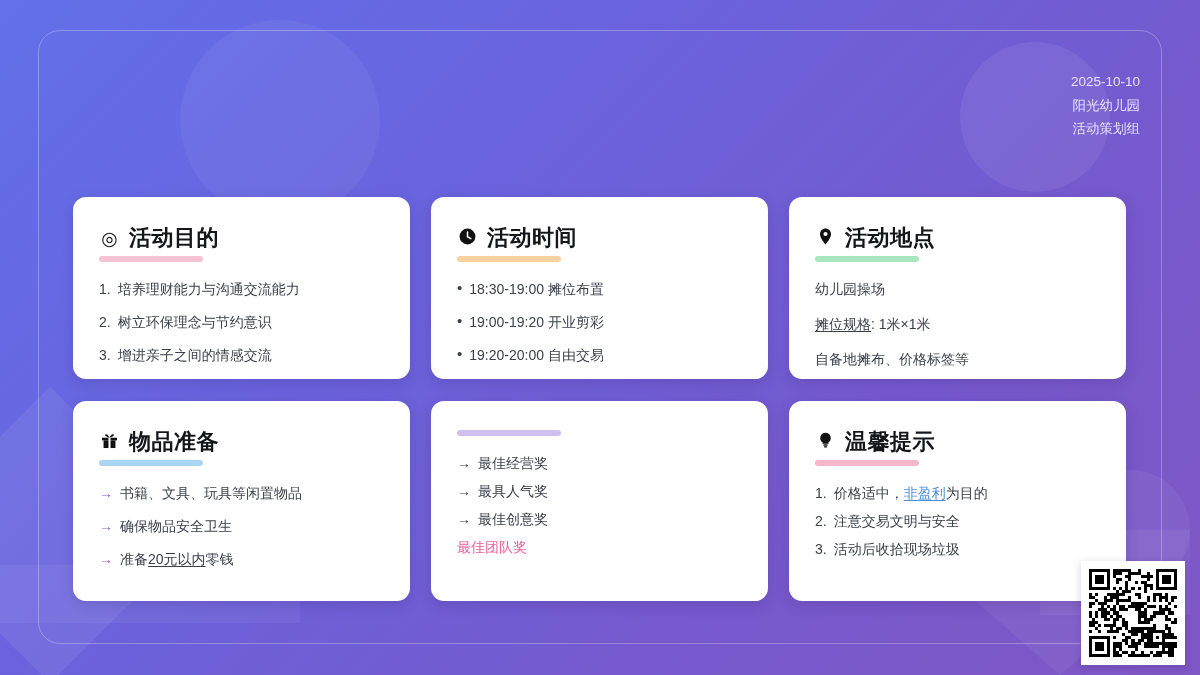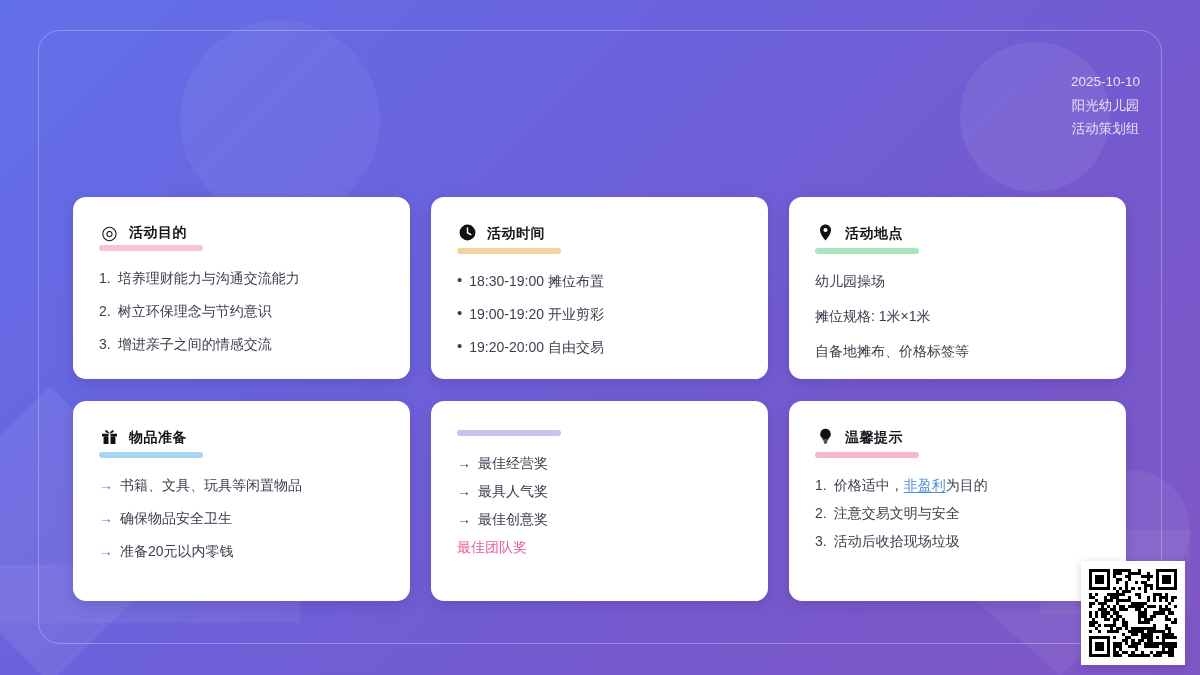--- a/index.html
+++ b/index.html
@@ -21,42 +21,42 @@
   .band{width:330px;height:58px;background:rgba(255,255,255,.05);left:-30px;top:565px;}
   .bar-tr{width:150px;height:85px;background:rgba(255,255,255,.05);left:1040px;top:530px;}
 
   .frame{position:absolute;left:38px;top:30px;width:1124px;height:614px;
          border:1px solid rgba(255,255,255,.28);border-radius:22px;box-sizing:border-box;}
 
   
   .header{position:absolute;left:72px;top:62px;right:60px;height:110px;}
   .title{color:#ffffff;font-size:31px;font-weight:bold;letter-spacing:.5px;margin:0;line-height:1.25;}
   .subtitle{color:#eae6fb;font-size:19px;margin:10px 0 0 0;line-height:1.3;font-weight:normal;}
-  .meta{position:absolute;right:0;top:8px;text-align:center;color:#e6e2f8;font-size:13.5px;line-height:1.75;}
+  .meta{position:absolute;right:0;top:8px;text-align:right;color:#e6e2f8;font-size:13.5px;line-height:1.75;}
 
   
   .grid{position:absolute;left:73px;top:197px;width:1055px;
         display:grid;grid-template-columns:repeat(3,337px);
         grid-template-rows:182px 200px;gap:22px 21px;}
   .card{background:#ffffff;border-radius:13px;box-shadow:0 4px 14px rgba(40,20,90,.17);
         padding:26px 26px 20px 26px;box-sizing:border-box;overflow:hidden;}
 
   .card-head{display:flex;align-items:center;gap:9px;}
   .card-icon{font-size:19px;line-height:1;color:#111;display:inline-block;width:21px;text-align:center;}
-  .card-title{font-size:14px;font-weight:bold;color:#15161b;letter-spacing:.5px;}
+  .card-title{font-size:22px;font-weight:bold;color:#15161b;letter-spacing:.5px;}
   .underline{height:6px;border-radius:3px;margin:3px 0 0 0;}
 
   .card-body{margin-top:15px;color:#3a3f4c;font-size:14px;line-height:1.72;}
   .row{display:flex;align-items:flex-start;gap:7px;margin-bottom:7px;}
   .marker{flex:0 0 auto;color:#3a3f4c;}
   .marker.dot{font-size:15px;line-height:1.5;}
   .marker.arrow-purple{color:#8c5fd6;font-weight:bold;}
   .rtext{flex:1 1 auto;}
   .plain-line{margin-bottom:11px;}
-  .u{text-underline-offset:2px;}
+  .u{text-decoration:underline;text-underline-offset:2px;}
   .hl-blue{color:#4c8fd6;text-decoration:underline;text-underline-offset:2px;}
   .hl-pink{color:#e8609f;}
   .loose .row{margin-bottom:9px;}
   .tight .row{margin-bottom:4px;}
 
   
   .qr-wrap{position:absolute;left:1081px;top:561px;width:104px;height:104px;background:#fff;
            padding:8px;box-sizing:border-box;box-shadow:0 2px 8px rgba(40,20,90,.2);}
   .qr-wrap svg{display:block;width:100%;height:100%;}
 </style>

